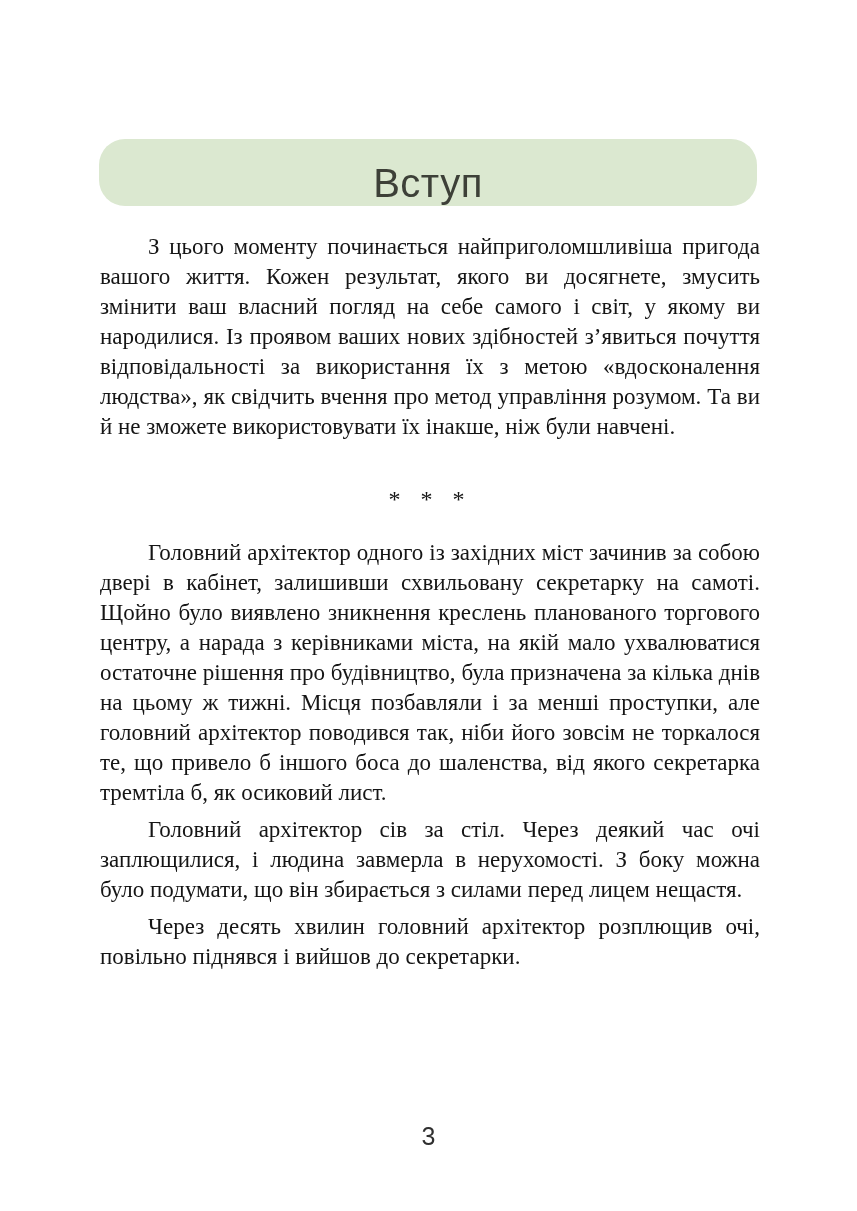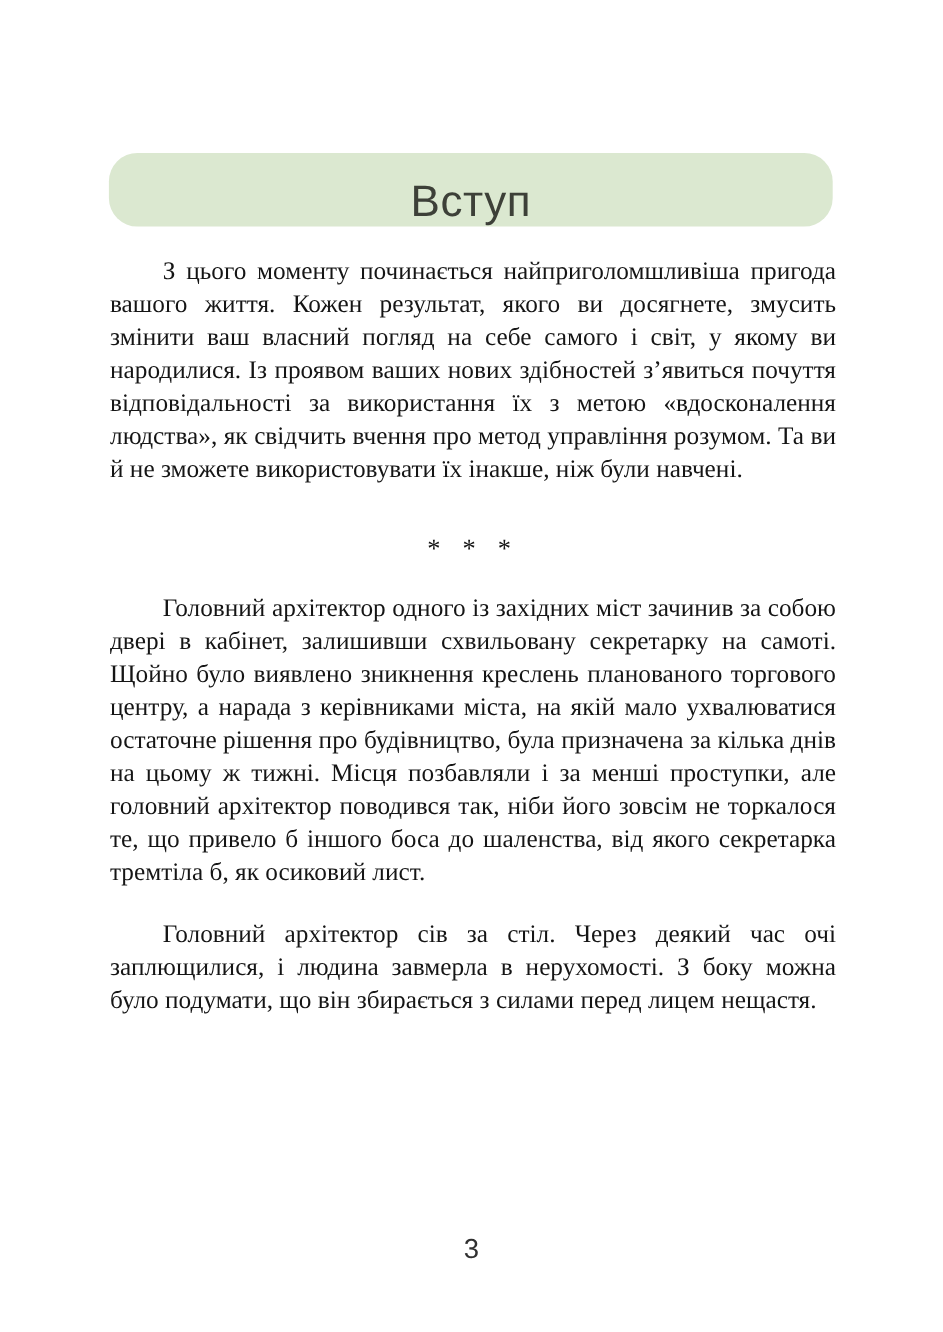--- a/index.html
+++ b/index.html
@@ -42,21 +42,21 @@
     font-size: 23px;
     line-height: 30px;
     color: #151515;
     text-align: justify;
   }
   .content p {
     margin: 0;
     text-indent: 48px;
   }
   .content p.story-para + p.story-para {
-    margin-top: 26px;
+    margin-top: 7px;
   }
   .separator {
     text-align: center;
     text-indent: 0;
     margin: 42px 0 24px 0;
     font-family: "Liberation Serif", serif;
     font-size: 24px;
     letter-spacing: 7px;
     color: #151515;
   }
@@ -80,17 +80,18 @@
     <h1 class="chapter-title">Вступ</h1>
   </div>
 
   <div class="content">
     <p class="intro-para">З цього моменту починається найприголомшливіша пригода вашого життя. Кожен результат, якого ви досягнете, змусить змінити ваш власний погляд на себе самого і світ, у якому ви народилися. Із проявом ваших нових здібностей з’явиться почуття відповідальності за використання їх з метою «вдосконалення людства», як свідчить вчення про метод управління розумом. Та ви й не зможете використовувати їх інакше, ніж були навчені.</p>
 
     <div class="separator">* * *</div>
 
     <p class="story-para">Головний архітектор одного із західних міст зачинив за собою двері в кабінет, залишивши схвильовану секретарку на самоті. Щойно було виявлено зникнення креслень планованого торгового центру, а нарада з керівниками міста, на якій мало ухвалюватися остаточне рішення про будівництво, була призначена за кілька днів на цьому ж тижні. Місця позбавляли і за менші проступки, але головний архітектор поводився так, ніби його зовсім не торкалося те, що привело б іншого боса до шаленства, від якого секретарка тремтіла б, як осиковий лист.</p>
     <p class="story-para">Головний архітектор сів за стіл. Через деякий час очі заплющилися, і людина завмерла в нерухомості. З боку можна було подумати, що він збирається з силами перед лицем нещастя.</p>
+    <p class="story-para">Через десять хвилин головний архітектор розплющив очі, повільно піднявся і вийшов до секретарки.</p>
   </div>
 
   <div class="page-number">3</div>
 
 </div>
 
 </body></html>

